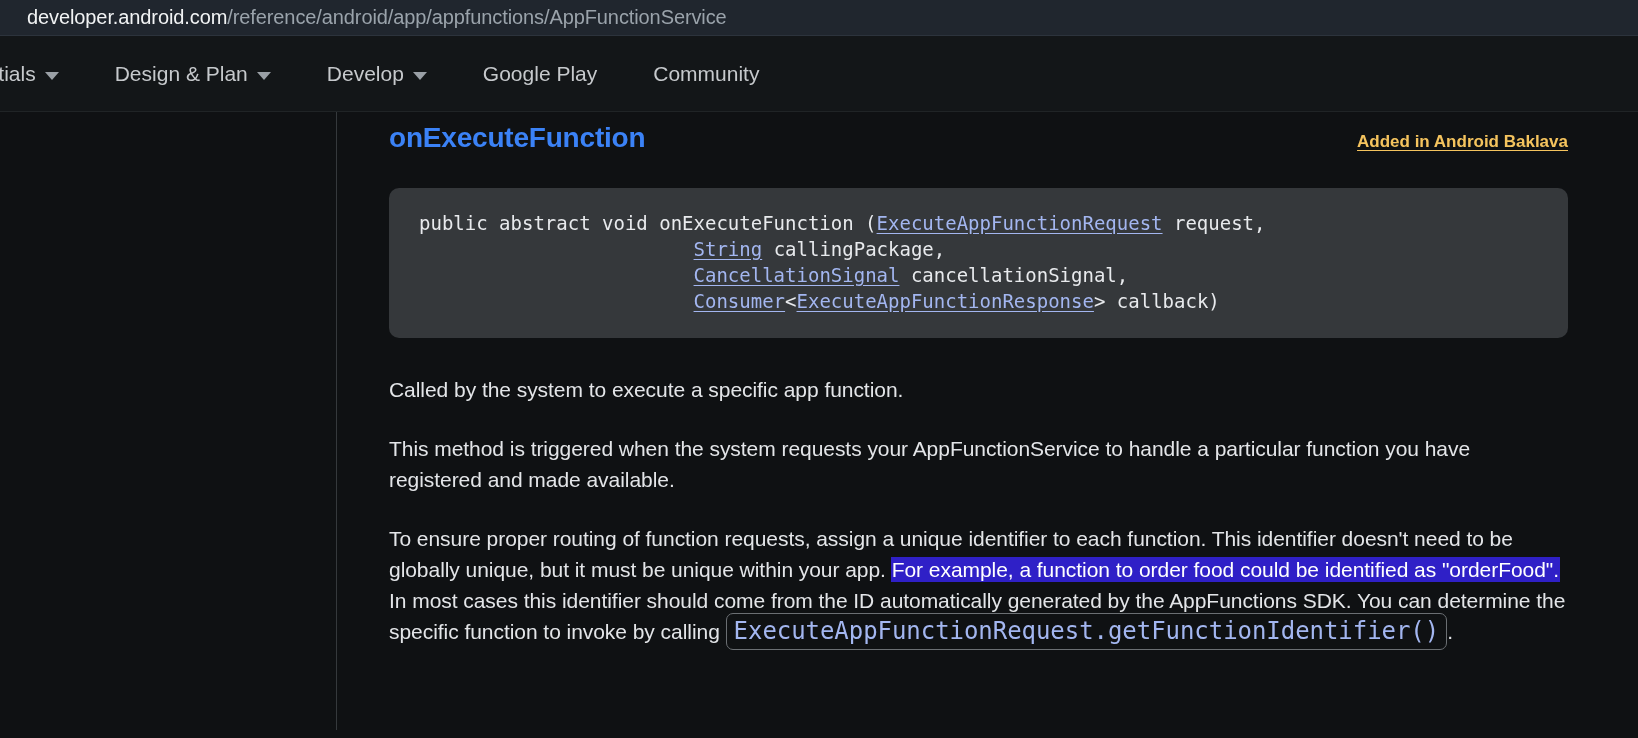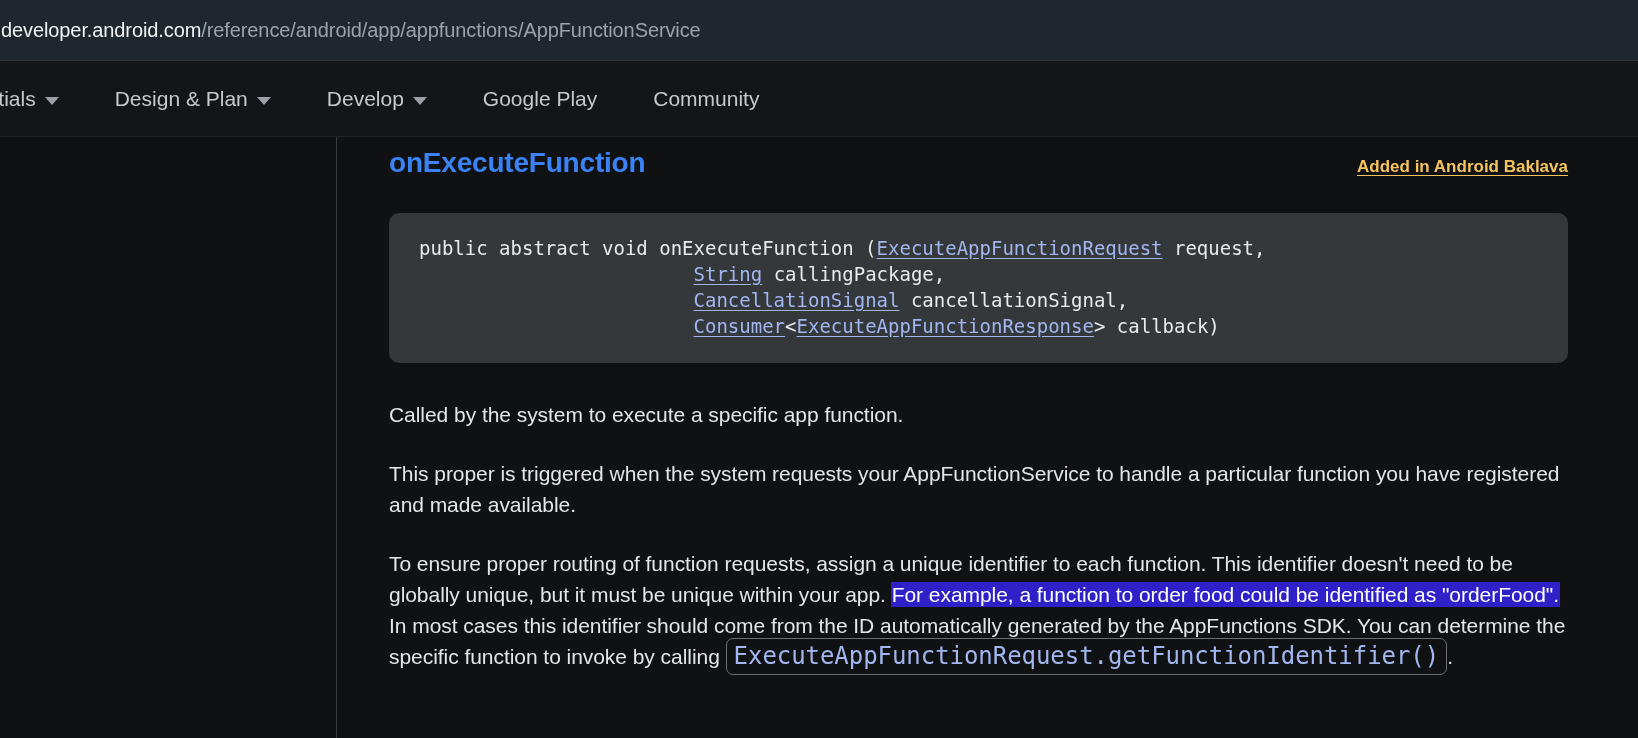--- a/index.html
+++ b/index.html
@@ -7,25 +7,25 @@
   html, body {
     width: 1638px;
     height: 738px;
     overflow: hidden;
     background: #0f1113;
     font-family: "Liberation Sans", sans-serif;
   }
 
   
   #urlbar {
-    height: 61px;
+    height: 36px;
     background: #20262e;
     display: flex;
     align-items: center;
-    padding: 0 1px;
+    padding: 0 27px;
     border-bottom: 1px solid #2c333c;
   }
   #url-text {
     font-size: 20px;
     letter-spacing: -0.1px;
     white-space: nowrap;
     color: #9aa3ab;
   }
   #url-text .host { color: #f1f3f4; }
   #url-text .path { color: #9aa3ab; }
@@ -219,18 +219,18 @@
       <a id="added-in-link">Added in Android Baklava</a>
     </div>
 
     <div id="code-block"><span>public abstract void onExecuteFunction (</span><span class="lnk">ExecuteAppFunctionRequest</span><span> request,</span>
 <span>                        </span><span class="lnk">String</span><span> callingPackage,</span>
 <span>                        </span><span class="lnk">CancellationSignal</span><span> cancellationSignal,</span>
 <span>                        </span><span class="lnk">Consumer</span><span>&lt;</span><span class="lnk">ExecuteAppFunctionResponse</span><span>&gt; callback)</span></div>
 
     <p class="para">Called by the system to execute a specific app function.</p>
 
-    <p class="para">This proper is triggered when the system requests your AppFunctionService to handle a particular function you have registered and made available.</p>
+    <p class="para">This method is triggered when the system requests your AppFunctionService to handle a particular function you have registered and made available.</p>
 
     <p class="para"><span>To ensure proper routing of function requests, assign a unique identifier to each function. This identifier doesn't need to be globally unique, but it must be unique within your app. </span><span class="sel">For example, a function to order food could be identified as "orderFood".</span><span> In most cases this identifier should come from the ID automatically generated by the AppFunctions SDK. You can determine the specific function to invoke by calling </span><span class="inline-code">ExecuteAppFunctionRequest.getFunctionIdentifier()</span><span>.</span></p>
 
   </div>
 </div>
 
 </body></html>

